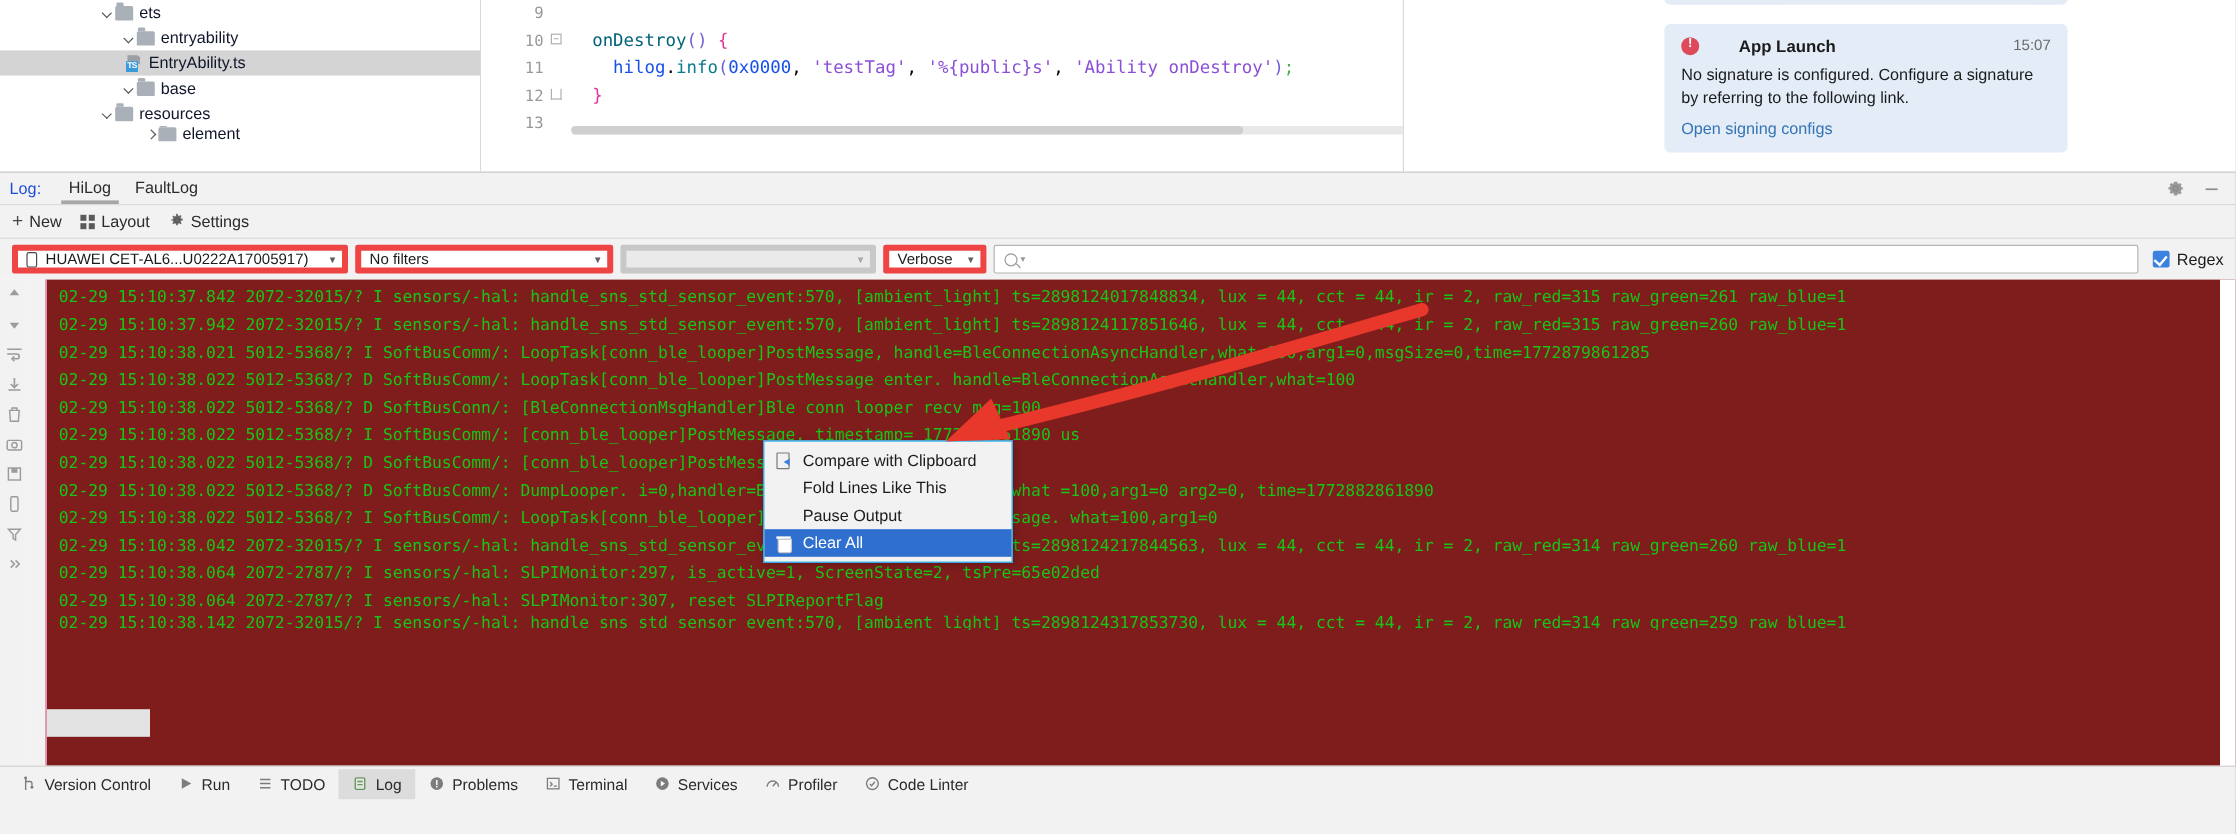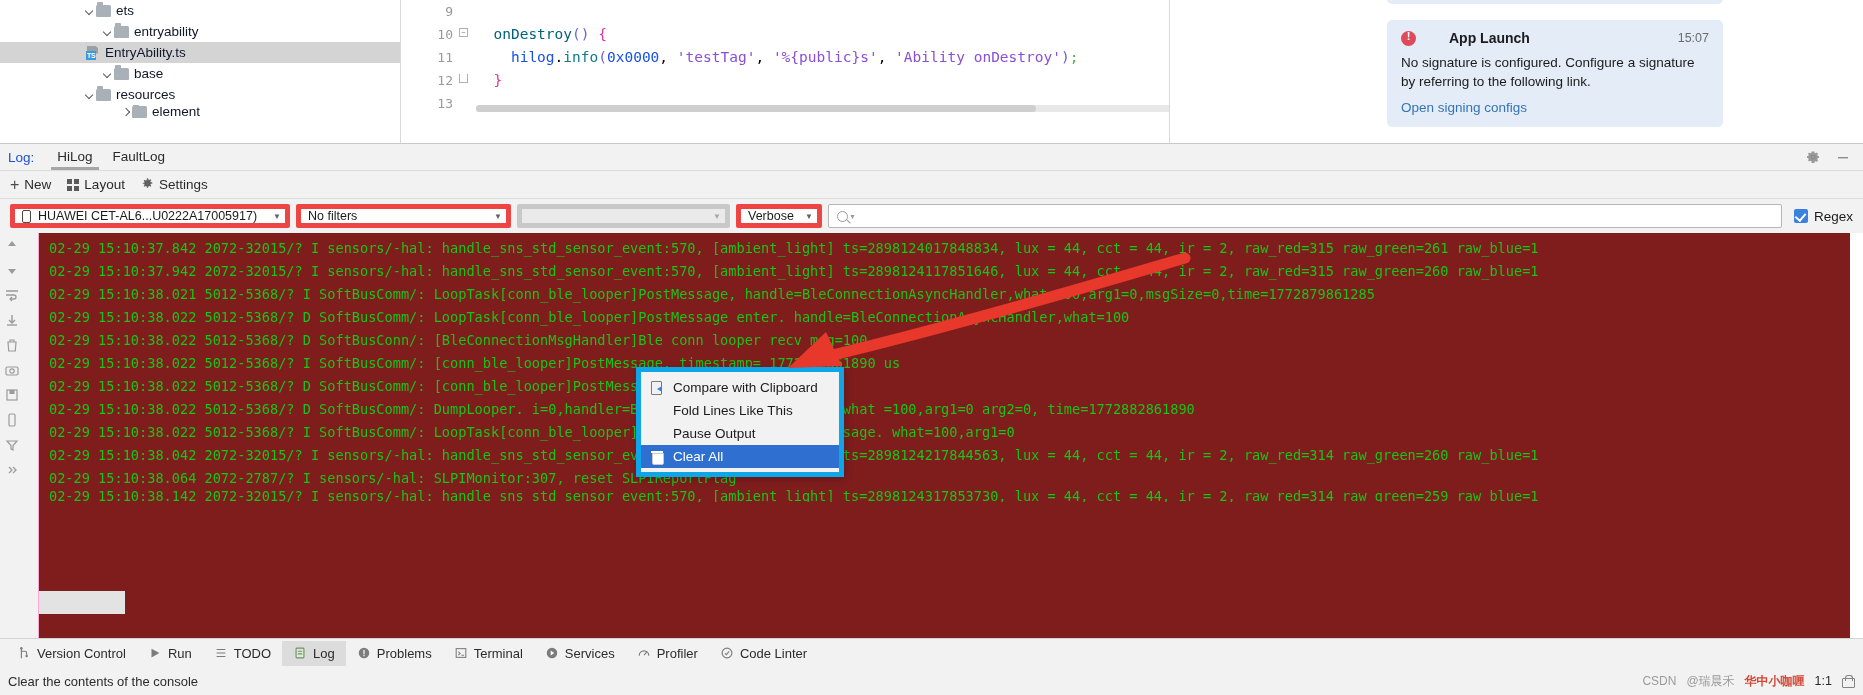--- a/index.html
+++ b/index.html
@@ -98,21 +98,21 @@
   .console-scroll { width:14px; background:#f2f2f2; }
   .loglines { flex:1; position:relative; overflow:hidden; padding-top:4px; background:#7f1d1d; border-left:1px solid #f9a8d4; }
   .logline { height:23px; line-height:23px; font-family:"DejaVu Sans Mono", monospace; font-size:13.6px; color:#17c417; white-space:pre; padding-left:10px; }
   .logline.cut { height:12px; line-height:12px; overflow:hidden; }
   .sel-band { position:absolute; left:0; top:358px; width:86px; height:23px; background:#e3e3e3; }
 
   
   .vscroll { position:absolute; right:0; top:0; width:13px; height:100%; background:#fff; }
 
   
-  .ctxmenu { position:absolute; left:636px; top:134px; width:208px; background:#f2f2f2; border:5px solid #0ea5e9; box-shadow:2px 2px 7px rgba(0,0,0,.22); padding:4px 0; z-index:40; }
+  .ctxmenu { position:absolute; left:636px; top:134px; width:208px; background:#f2f2f2; border:1px solid #0ea5e9; box-shadow:2px 2px 7px rgba(0,0,0,.22); padding:4px 0; z-index:40; }
   .ctxitem { height:23px; display:flex; align-items:center; padding:0 10px 0 8px; font-size:13.5px; color:#1b1b1b; gap:8px; }
   .ctxitem.hl { background:#2f6fd0; color:#fff; }
   .ctx-ic { width:16px; height:16px; flex:0 0 16px; position:relative; }
   .clip-ic::before { content:""; position:absolute; left:2px; top:1px; width:9px; height:12px; border:1.6px solid #7a7a7a; border-radius:1px; }
   .clip-ic::after { content:""; position:absolute; left:8px; top:6px; width:0; height:0; border-top:3.5px solid transparent; border-bottom:3.5px solid transparent; border-right:5px solid #3b82e0; }
   .trash-ic::before { content:""; position:absolute; left:3px; top:4px; width:10px; height:10px; background:#fff; border:1.4px solid #c9c9c9; border-radius:0 0 2px 2px; }
   .trash-ic::after { content:""; position:absolute; left:2px; top:2px; width:12px; height:2px; background:#fff; }
 
   
   .arrow-svg { position:absolute; left:730px; top:250px; pointer-events:none; z-index:60; }
@@ -143,21 +143,21 @@
       <div class="tree-row" style="padding-left:84px">
         <span class="chev"></span>
         <span class="folder"></span>
         <span class="tlabel">ets</span>
       </div>
       <div class="tree-row" style="padding-left:102px">
         <span class="chev"></span>
         <span class="folder"></span>
         <span class="tlabel">entryability</span>
       </div>
-      <div class="tree-row sel" style="padding-left:74px">
+      <div class="tree-row sel" style="padding-left:93px">
         <span class="chev none"></span>
         <span class="tsicon"></span>
         <span class="tlabel">EntryAbility.ts</span>
       </div>
       <div class="tree-row" style="padding-left:102px">
         <span class="chev"></span>
         <span class="folder"></span>
         <span class="tlabel">base</span>
       </div>
       <div class="tree-row" style="padding-left:84px">
@@ -329,20 +329,21 @@
       <div class="logline" style="color: rgb(23, 196, 23);">02-29 15:10:37.842 2072-32015/? I sensors/-hal: handle_sns_std_sensor_event:570, [ambient_light] ts=2898124017848834, lux = 44, cct = 44, ir = 2, raw_red=315 raw_green=261 raw_blue=1</div>
           <div class="logline" style="color: rgb(23, 196, 23);">02-29 15:10:37.942 2072-32015/? I sensors/-hal: handle_sns_std_sensor_event:570, [ambient_light] ts=2898124117851646, lux = 44, cct = 44, ir = 2, raw_red=315 raw_green=260 raw_blue=1</div>
           <div class="logline" style="color: rgb(23, 196, 23);">02-29 15:10:38.021 5012-5368/? I SoftBusComm/: LoopTask[conn_ble_looper]PostMessage, handle=BleConnectionAsyncHandler,what=100,arg1=0,msgSize=0,time=1772879861285</div>
           <div class="logline" style="color: rgb(23, 196, 23);">02-29 15:10:38.022 5012-5368/? D SoftBusComm/: LoopTask[conn_ble_looper]PostMessage enter. handle=BleConnectionAsyncHandler,what=100</div>
           <div class="logline" style="color: rgb(23, 196, 23);">02-29 15:10:38.022 5012-5368/? D SoftBusConn/: [BleConnectionMsgHandler]Ble conn looper recv msg=100</div>
           <div class="logline" style="color: rgb(23, 196, 23);">02-29 15:10:38.022 5012-5368/? I SoftBusComm/: [conn_ble_looper]PostMessage, timestamp= 1772882861890 us</div>
           <div class="logline" style="color: rgb(23, 196, 23);">02-29 15:10:38.022 5012-5368/? D SoftBusComm/: [conn_ble_looper]PostMessageAtTime. insert</div>
           <div class="logline" style="color: rgb(23, 196, 23);">02-29 15:10:38.022 5012-5368/? D SoftBusComm/: DumpLooper. i=0,handler=BleConnectionAsyncHandler,what =100,arg1=0 arg2=0, time=1772882861890</div>
           <div class="logline" style="color: rgb(23, 196, 23);">02-29 15:10:38.022 5012-5368/? I SoftBusComm/: LoopTask[conn_ble_looper], after HandleMessage message. what=100,arg1=0</div>
           <div class="logline" style="color: rgb(23, 196, 23);">02-29 15:10:38.042 2072-32015/? I sensors/-hal: handle_sns_std_sensor_event:570, [ambient_light] ts=2898124217844563, lux = 44, cct = 44, ir = 2, raw_red=314 raw_green=260 raw_blue=1</div>
+          <div class="logline" style="color: rgb(23, 196, 23);">02-29 15:10:38.064 2072-2787/? I sensors/-hal: SLPIMonitor:297, is_active=1, ScreenState=2, tsPre=65e02ded</div>
           <div class="logline" style="color: rgb(23, 196, 23);">02-29 15:10:38.064 2072-2787/? I sensors/-hal: SLPIMonitor:307, reset SLPIReportFlag</div>
           <div class="logline cut" style="color: rgb(23, 196, 23);">02-29 15:10:38.142 2072-32015/? I sensors/-hal: handle_sns_std_sensor_event:570, [ambient_light] ts=2898124317853730, lux = 44, cct = 44, ir = 2, raw_red=314 raw_green=259 raw_blue=1</div>
         </div>
       <div class="vscroll"></div>
 
       <div class="ctxmenu">
         <div class="ctxitem">
           <span class="ctx-ic clip-ic"></span>
           <span>Compare with Clipboard</span>
         </div>
@@ -426,23 +427,13 @@
     </div>
     <div class="bb-item">
       <span class="bb-ic"><svg width="14" height="14" viewBox="0 0 16 16">
             <circle cx="8" cy="8" r="5.6" stroke="#555" stroke-width="1.3" fill="none"></circle>
             <path d="M5.6 8.4l1.6 1.6 3.2-3.8" stroke="#555" stroke-width="1.3" fill="none"></path>
           </svg></span>
       <span>Code Linter</span>
     </div>
   </div>
 
-  <div class="statusbar">
-    <span class="status-text">Clear the contents of the console</span>
-    <div class="status-right">
-      <span class="wm">CSDN</span>
-      <span class="wm">@瑞晨禾</span>
-      <span class="wm-red">华中小咖喱</span>
-      <span class="ratio">1:1</span>
-      <span class="lock-ic"></span>
-    </div>
-  </div>
 </div>
 
 </body></html>

